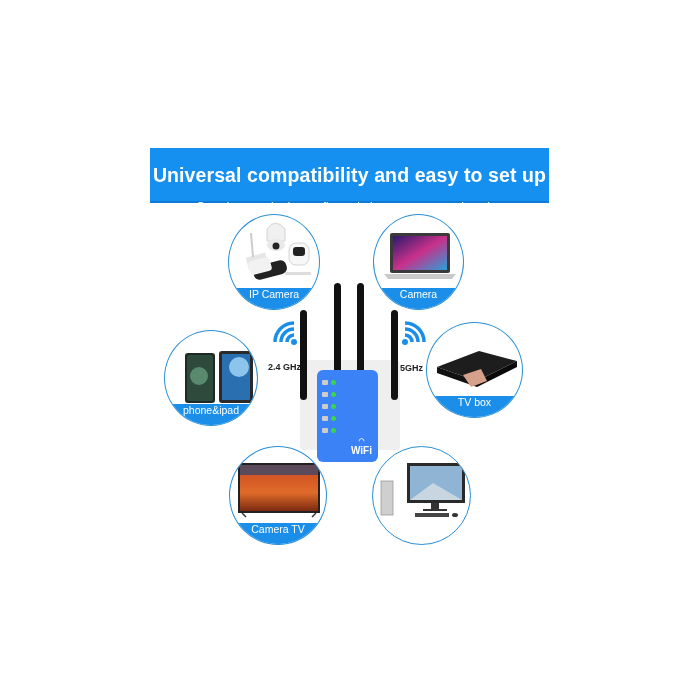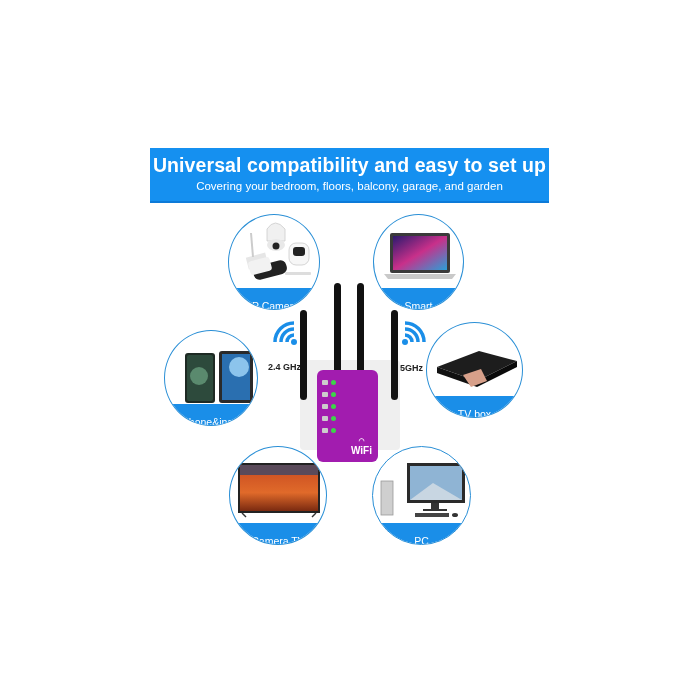--- a/index.html
+++ b/index.html
@@ -1,24 +1,24 @@
 <!DOCTYPE html>
 <html><head>
 <meta charset="utf-8">
 <style>
   html,body{margin:0;padding:0;}
   body{width:700px;height:700px;background:#ffffff;position:relative;overflow:hidden;font-family:"Liberation Sans",sans-serif;}
   .banner{position:absolute;left:150px;top:148px;width:399px;height:55px;background:#1590f0;border-bottom:2px solid #0d7ad8;box-sizing:border-box;text-align:center;color:#fff;}
-  .banner .title{font-weight:bold;font-size:19.5px;margin-top:6px;letter-spacing:0.1px;}
-  .banner .sub{font-size:11.5px;margin-top:3px;}
+  .banner .title{font-weight:bold;font-size:19.5px;margin-top:16px;letter-spacing:0.1px;}
+  .banner .sub{font-size:11.5px;margin-top:13px;}
   .circle{position:absolute;border-radius:50%;border:1.5px solid #2a8fd6;background:#fff;overflow:hidden;box-sizing:border-box;}
-  .circle .label{position:absolute;left:0;right:0;bottom:0;height:22%;background:#1a8ee8;color:#fff;font-size:10.5px;text-align:center;padding-top:12px;box-sizing:border-box;}
+  .circle .label{position:absolute;left:0;right:0;bottom:0;height:22%;background:#1a8ee8;color:#fff;font-size:10.5px;text-align:center;padding-top:0;box-sizing:border-box;}
   .circle .art{position:absolute;left:0;top:0;width:100%;height:78%;}
   .antenna{position:absolute;width:7px;background:#111;border-radius:4px;}
-  .router{position:absolute;left:317px;top:370px;width:61px;height:92px;background:#a21caf;border-radius:6px;}
+  .router{position:absolute;left:317px;top:370px;width:61px;height:92px;background:#3b82f6;border-radius:6px;}
   .plate{position:absolute;left:300px;top:360px;width:100px;height:90px;background:#efefef;border-radius:4px;}
   .led{position:absolute;left:14px;width:5px;height:5px;border-radius:50%;background:#3ed34a;}
   .ledicon{position:absolute;left:5px;width:6px;height:5px;background:#ccc;border-radius:1px;}
   .wifi-logo{position:absolute;right:6px;bottom:6px;color:#fff;font-size:10px;font-weight:bold;text-align:center;line-height:10px;}
   .band{position:absolute;font-size:9px;font-weight:bold;color:#222;}
   svg{display:block;}
 </style>
 </head>
 <body>
 
@@ -53,21 +53,21 @@
           <linearGradient id="lg" x1="0" y1="0" x2="1" y2="1">
             <stop offset="0" stop-color="#2b1a6e"></stop>
             <stop offset="0.5" stop-color="#c8308a"></stop>
             <stop offset="1" stop-color="#2aa0d8"></stop>
           </linearGradient>
         </defs>
       <rect x="19" y="21" width="54" height="34" fill="url(#lg)"></rect>
       <path d="M10 59 L82 59 L78 64 L14 64 Z" fill="#c9c9c9"></path>
     </svg>
   </div>
-  <div class="label">Smart</div>
+  <div class="label">Camera</div>
 </div>
 
 <div class="circle" style="left:164px;top:330px;width:94px;height:96px;">
   <div class="art">
     <svg width="94" height="75" viewBox="0 0 94 75">
       <rect x="20" y="22" width="30" height="50" rx="3" fill="#1e2a24"></rect>
       <rect x="22" y="24" width="26" height="46" rx="2" fill="#2d4a3c"></rect>
       <circle cx="34" cy="45" r="9" fill="#5a8a6e"></circle>
       <rect x="54" y="20" width="34" height="52" rx="3" fill="#2a2a2a"></rect>
       <rect x="57" y="23" width="28" height="46" fill="#2a6fb0"></rect>
@@ -115,21 +115,20 @@
       <rect x="8" y="34" width="12" height="34" fill="#cfcfcf" stroke="#999" stroke-width="0.8"></rect>
       <rect x="34" y="16" width="58" height="40" fill="#2a2a2a"></rect>
       <rect x="37" y="19" width="52" height="34" fill="#8fb4d4"></rect>
       <path d="M37 53 L60 36 L89 53 Z" fill="#c8d6e2"></path>
       <rect x="58" y="56" width="8" height="6" fill="#333"></rect>
       <rect x="50" y="62" width="24" height="2" fill="#333"></rect>
       <rect x="42" y="66" width="34" height="4" fill="#444"></rect>
       <ellipse cx="82" cy="68" rx="3" ry="2" fill="#333"></ellipse>
     </svg>
   </div>
-  <div class="label">PC</div>
 </div>
 
 <div style="position:absolute;left:270px;top:318px;">
   <svg width="30" height="34" viewBox="0 0 30 34">
     <circle cx="24" cy="24" r="3" fill="#1a8ee8"></circle>
     <path d="M17 24 A7 7 0 0 1 24 17" stroke="#1a8ee8" stroke-width="3.5" fill="none"></path>
     <path d="M11 24 A13 13 0 0 1 24 11" stroke="#1a8ee8" stroke-width="3.5" fill="none"></path>
     <path d="M5 24 A19 19 0 0 1 24 5" stroke="#1a8ee8" stroke-width="3.5" fill="none"></path>
   </svg>
 </div>

